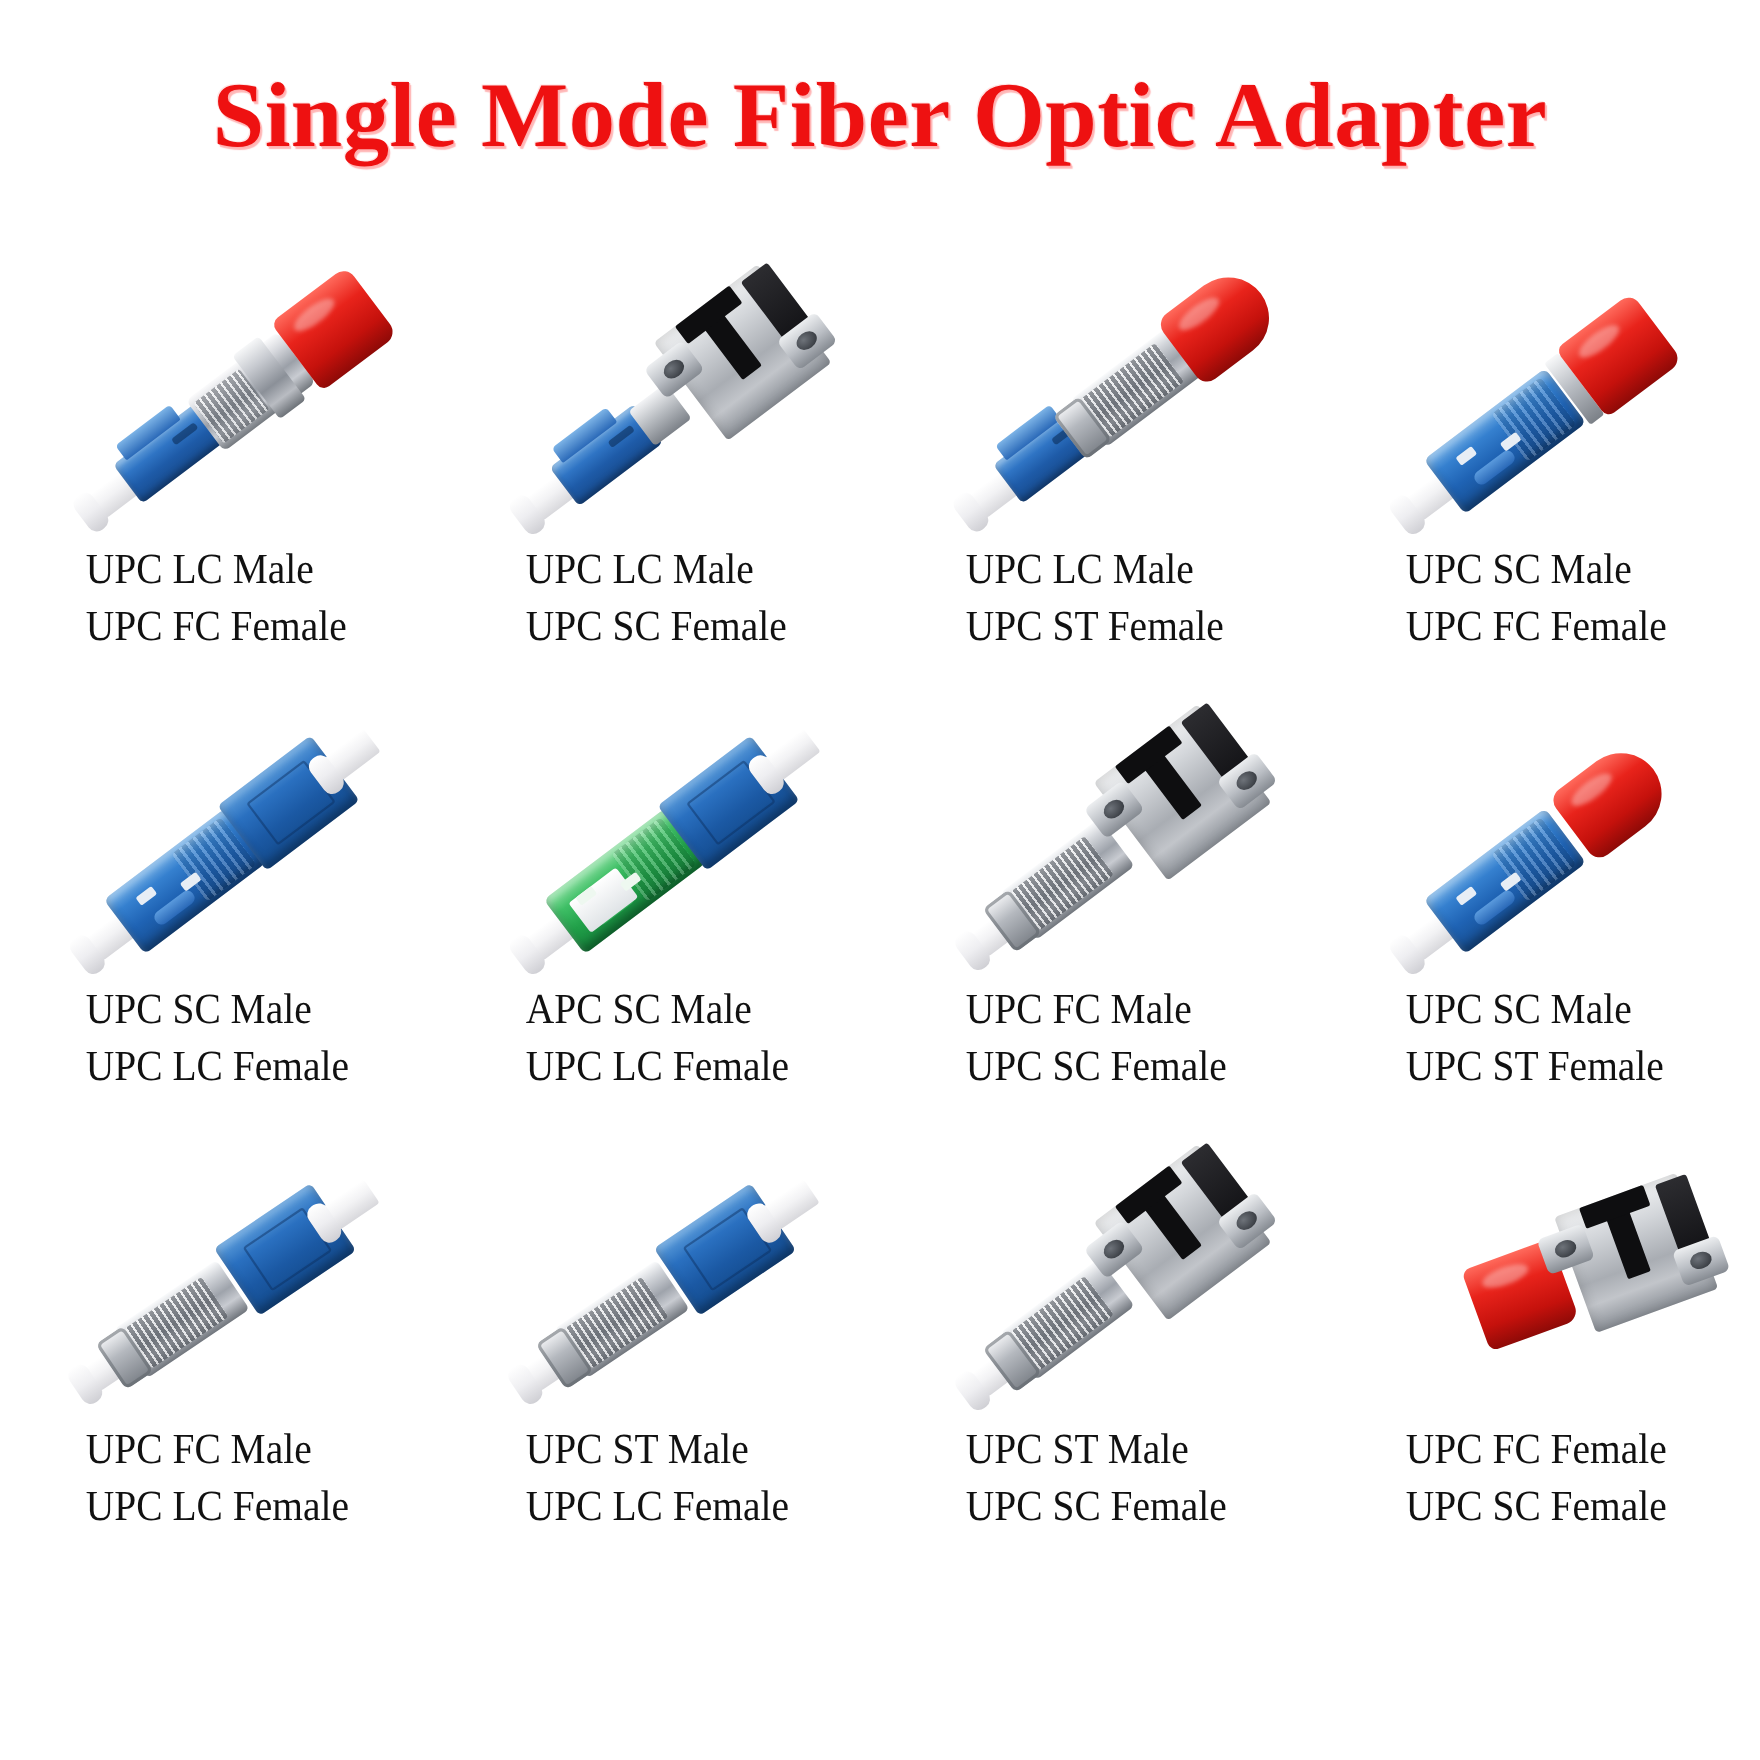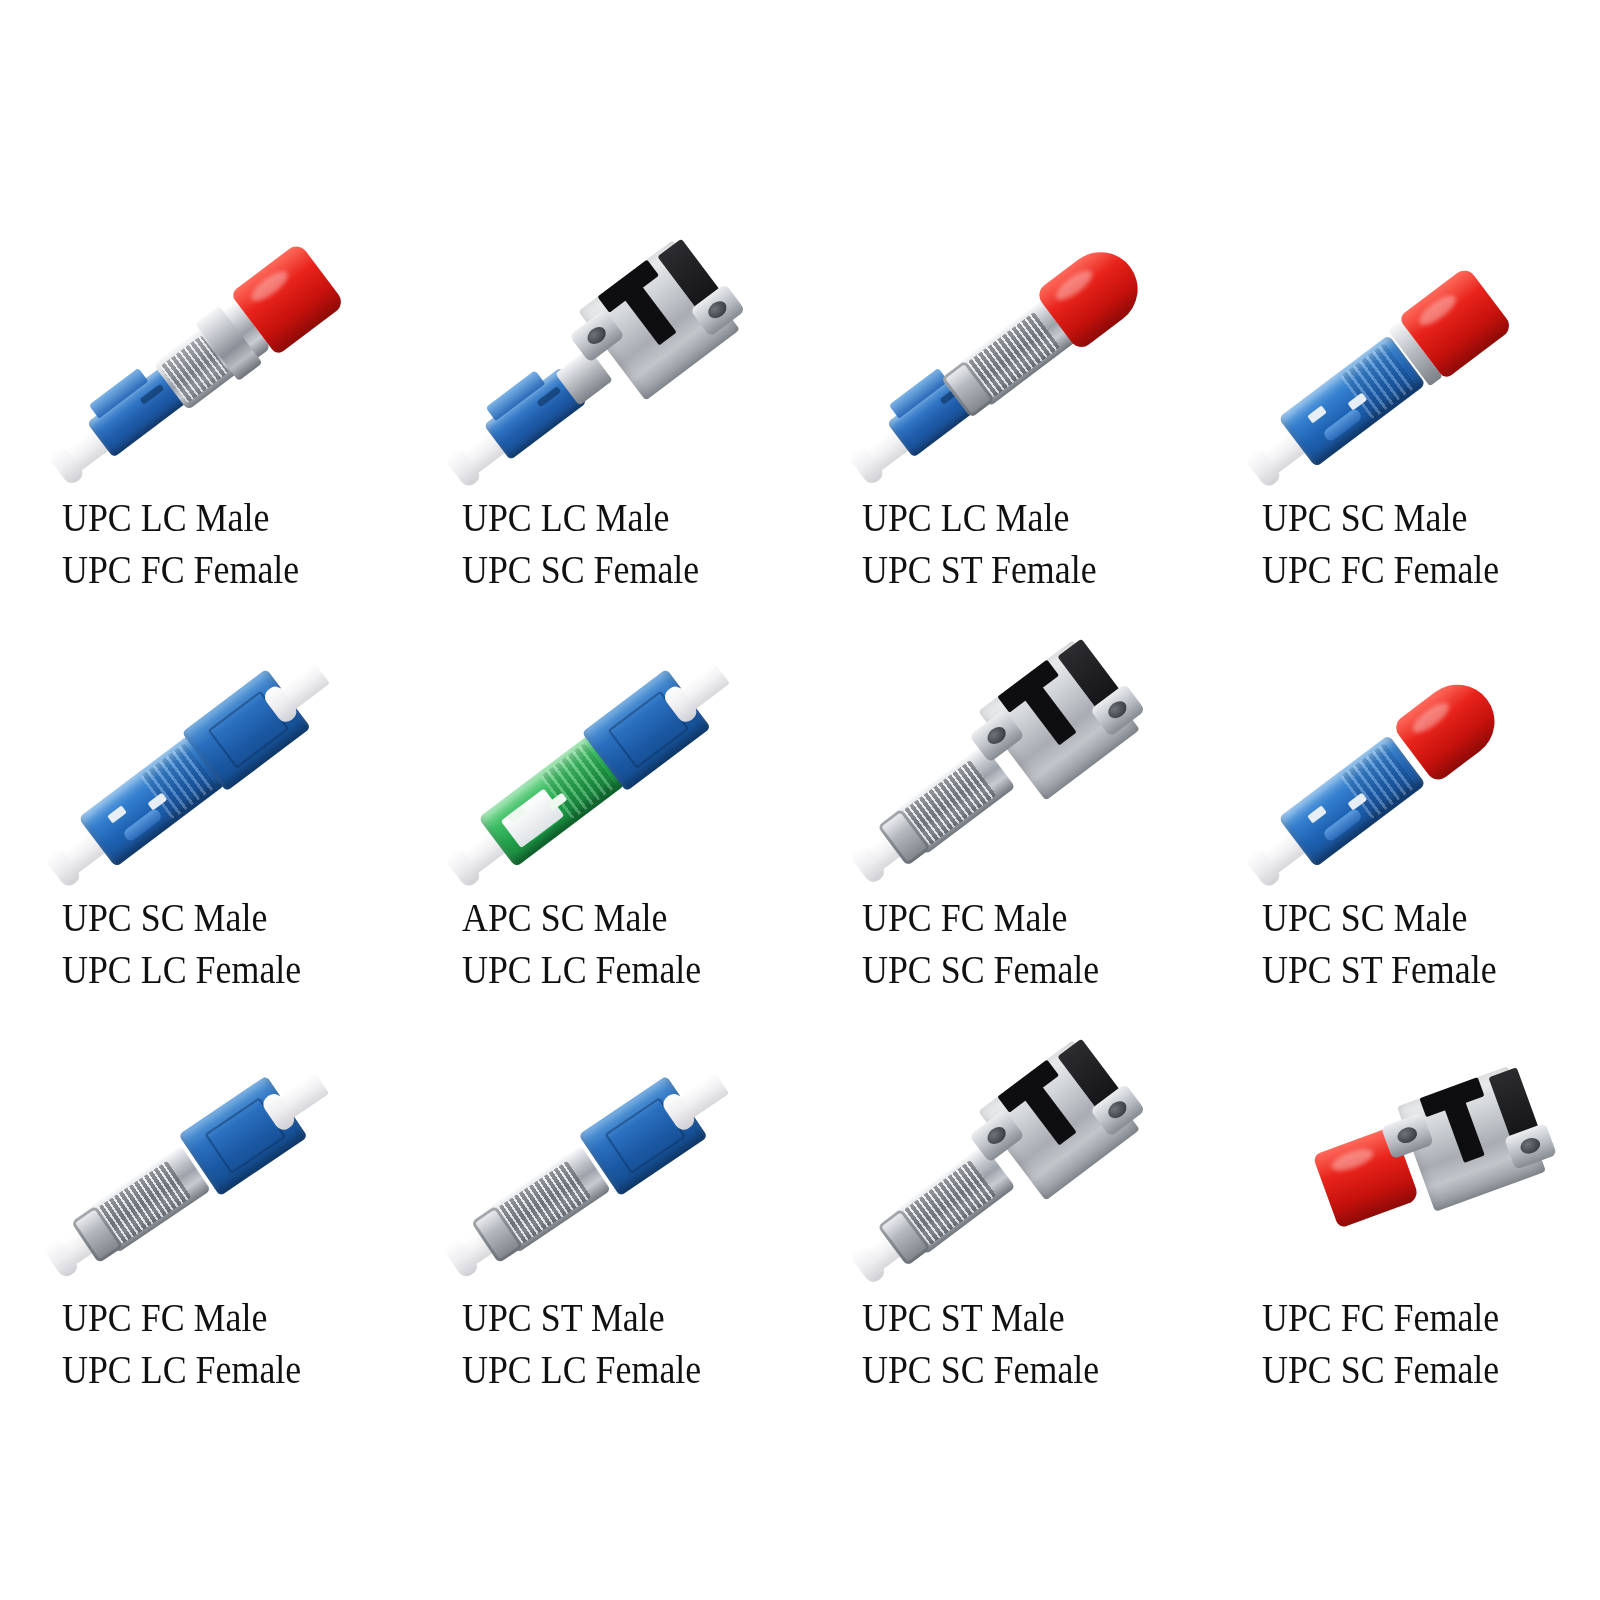--- a/index.html
+++ b/index.html
@@ -44,20 +44,21 @@
   
   .grid {
     position: absolute;
     top: 230px;
     left: 0;
     width: 1600px;
     height: 1370px;
     display: grid;
     grid-template-columns: repeat(4, 400px);
     grid-template-rows: repeat(3, 400px);
+    padding-left: 16px;
   }
 
   .cell {
     position: relative;
     width: 400px;
     height: 400px;
   }
 
   .art {
     position: absolute;
@@ -320,20 +321,23 @@
     width: 42px; height: 40px;
     background: linear-gradient(180deg,#f3f4f6,#b6babf 50%,#7c8188);
     border-radius: 4px;
   }
 </style>
 </head>
 <body>
 
 <div class="page">
 
+  <div class="title-bar">
+    <span class="title-text">Single Mode Fiber Optic Adapter</span>
+  </div>
 
   <div class="grid">
 
     <div class="cell">
       <div class="art">
         <div class="assembly rot-d">
           <div class="part plug" style="left:4px"></div>
           <div class="part lc-male" style="left:40px"></div>
           <div class="part fc-barrel" style="left:128px"></div>
           <div class="part cap-red" style="left:232px"></div>

